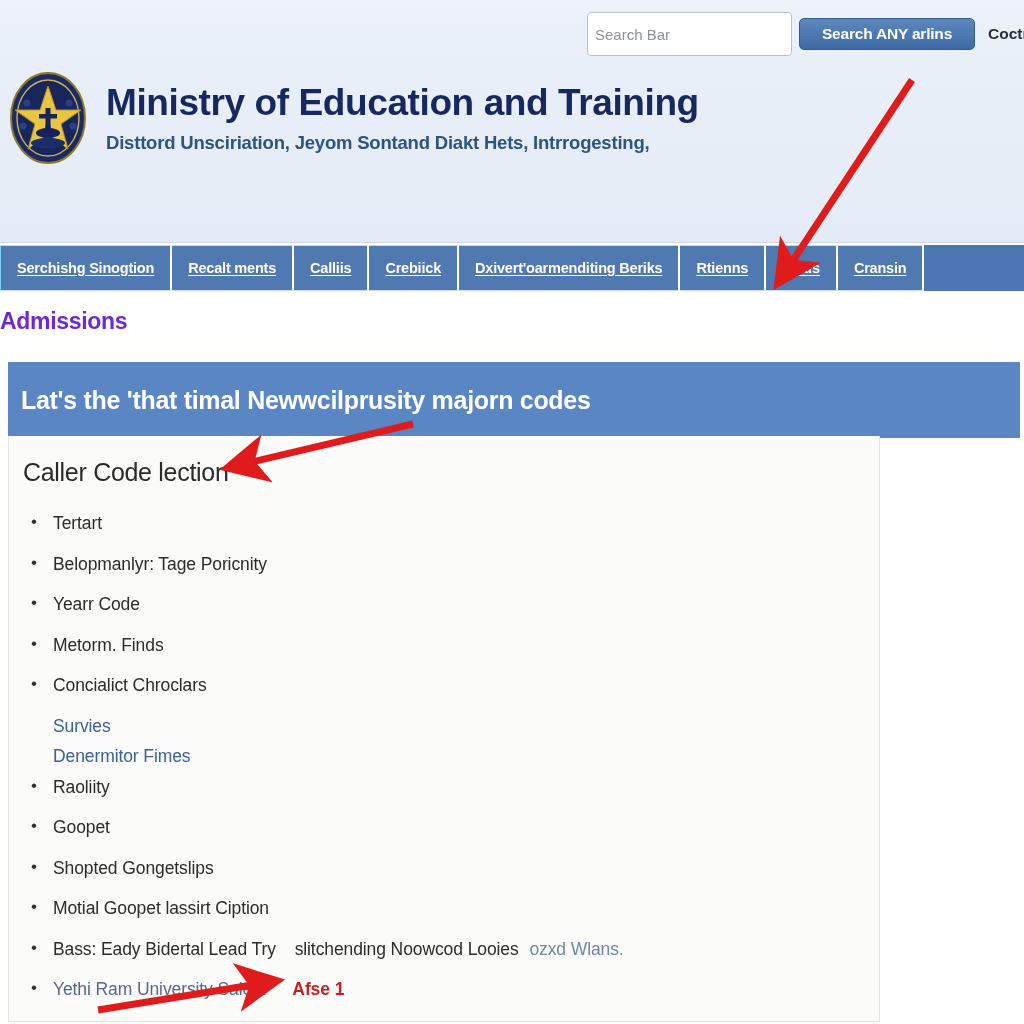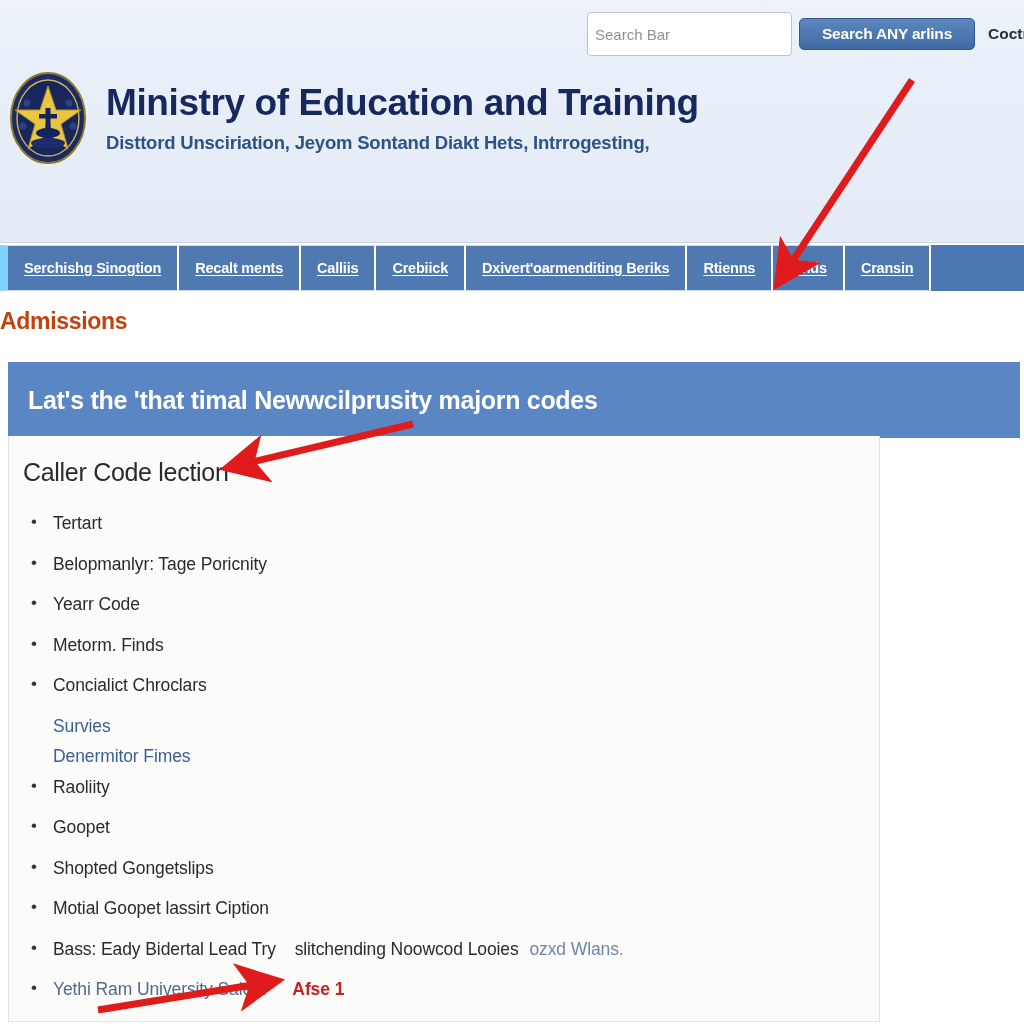--- a/index.html
+++ b/index.html
@@ -143,43 +143,43 @@
     display: flex;
     align-items: center;
     justify-content: center;
     padding: 0 16px;
     white-space: nowrap;
     cursor: pointer;
     text-decoration: underline;
     text-underline-offset: 2px;
     box-sizing: border-box;
   }
-  .nav-item:first-child { border-left: 8px solid #7dd3fc; }
+  .nav-item:first-child { border-left: 1px solid #7dd3fc; }
 
   
   .page-title {
     position: absolute;
     left: 0px;
     top: 308px;
     font-size: 23px;
     font-weight: bold;
-    color: #c2410c;
+    color: #6d28d9;
     letter-spacing: -0.3px;
   }
   .banner {
     position: absolute;
     left: 8px;
     top: 362px;
     width: 1012px;
     height: 76px;
     background: #5b86c4;
     box-sizing: border-box;
     display: flex;
     align-items: center;
-    padding-left: 20px;
+    padding-left: 13px;
   }
   .banner-text {
     color: #ffffff;
     font-size: 25px;
     font-weight: bold;
     letter-spacing: -0.3px;
     white-space: nowrap;
   }
   .card-body {
     position: absolute;

